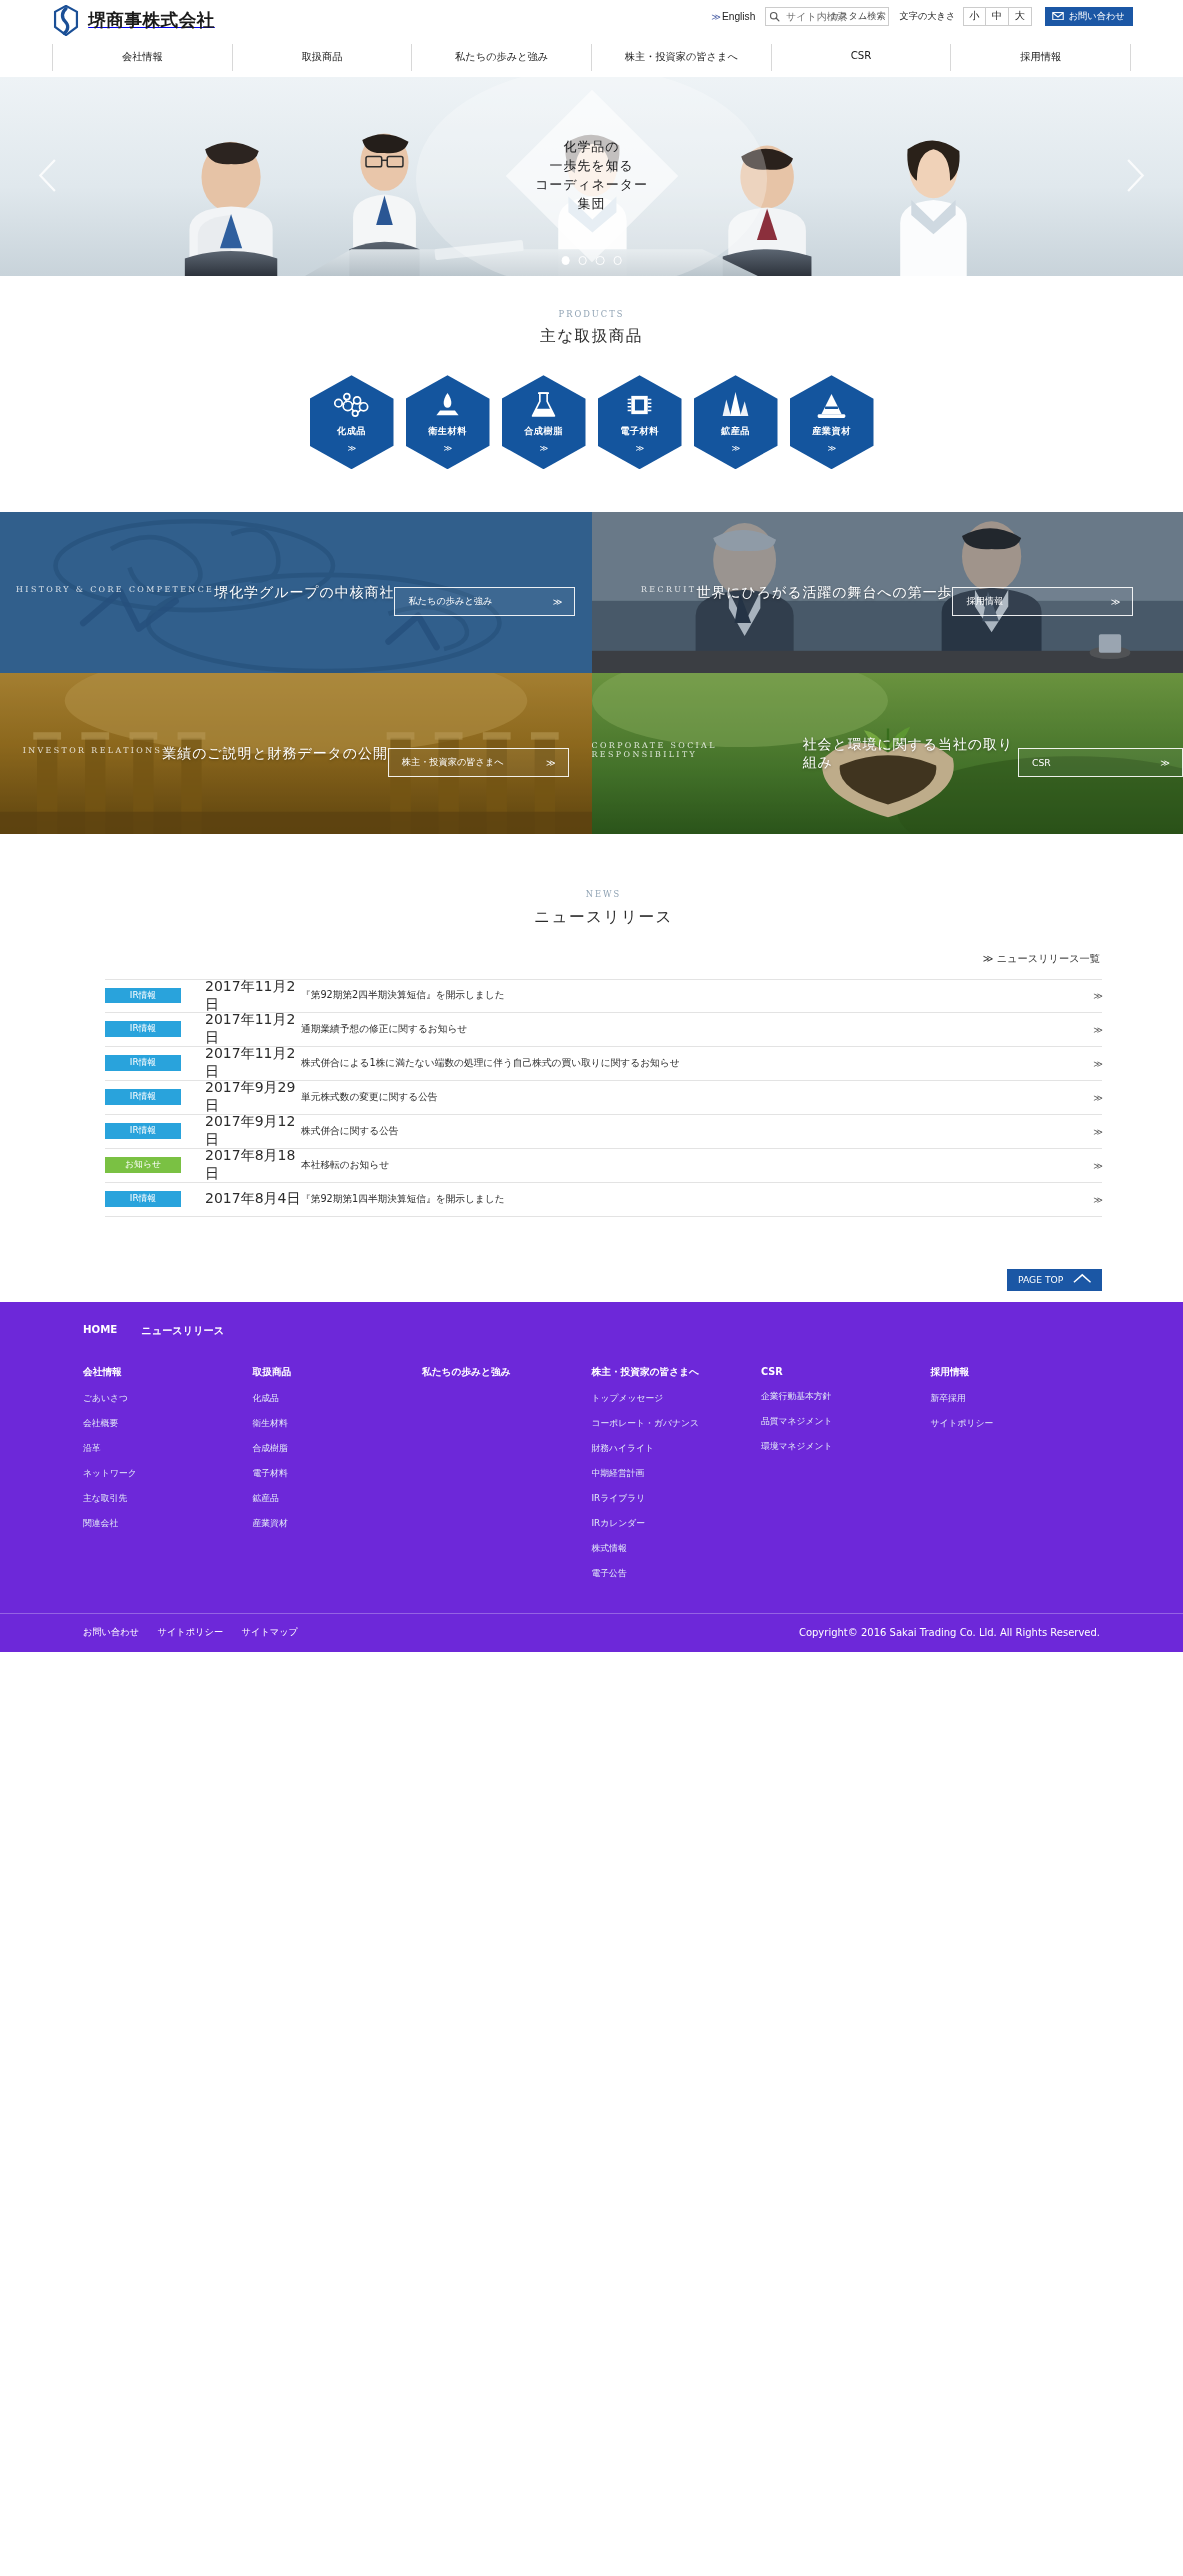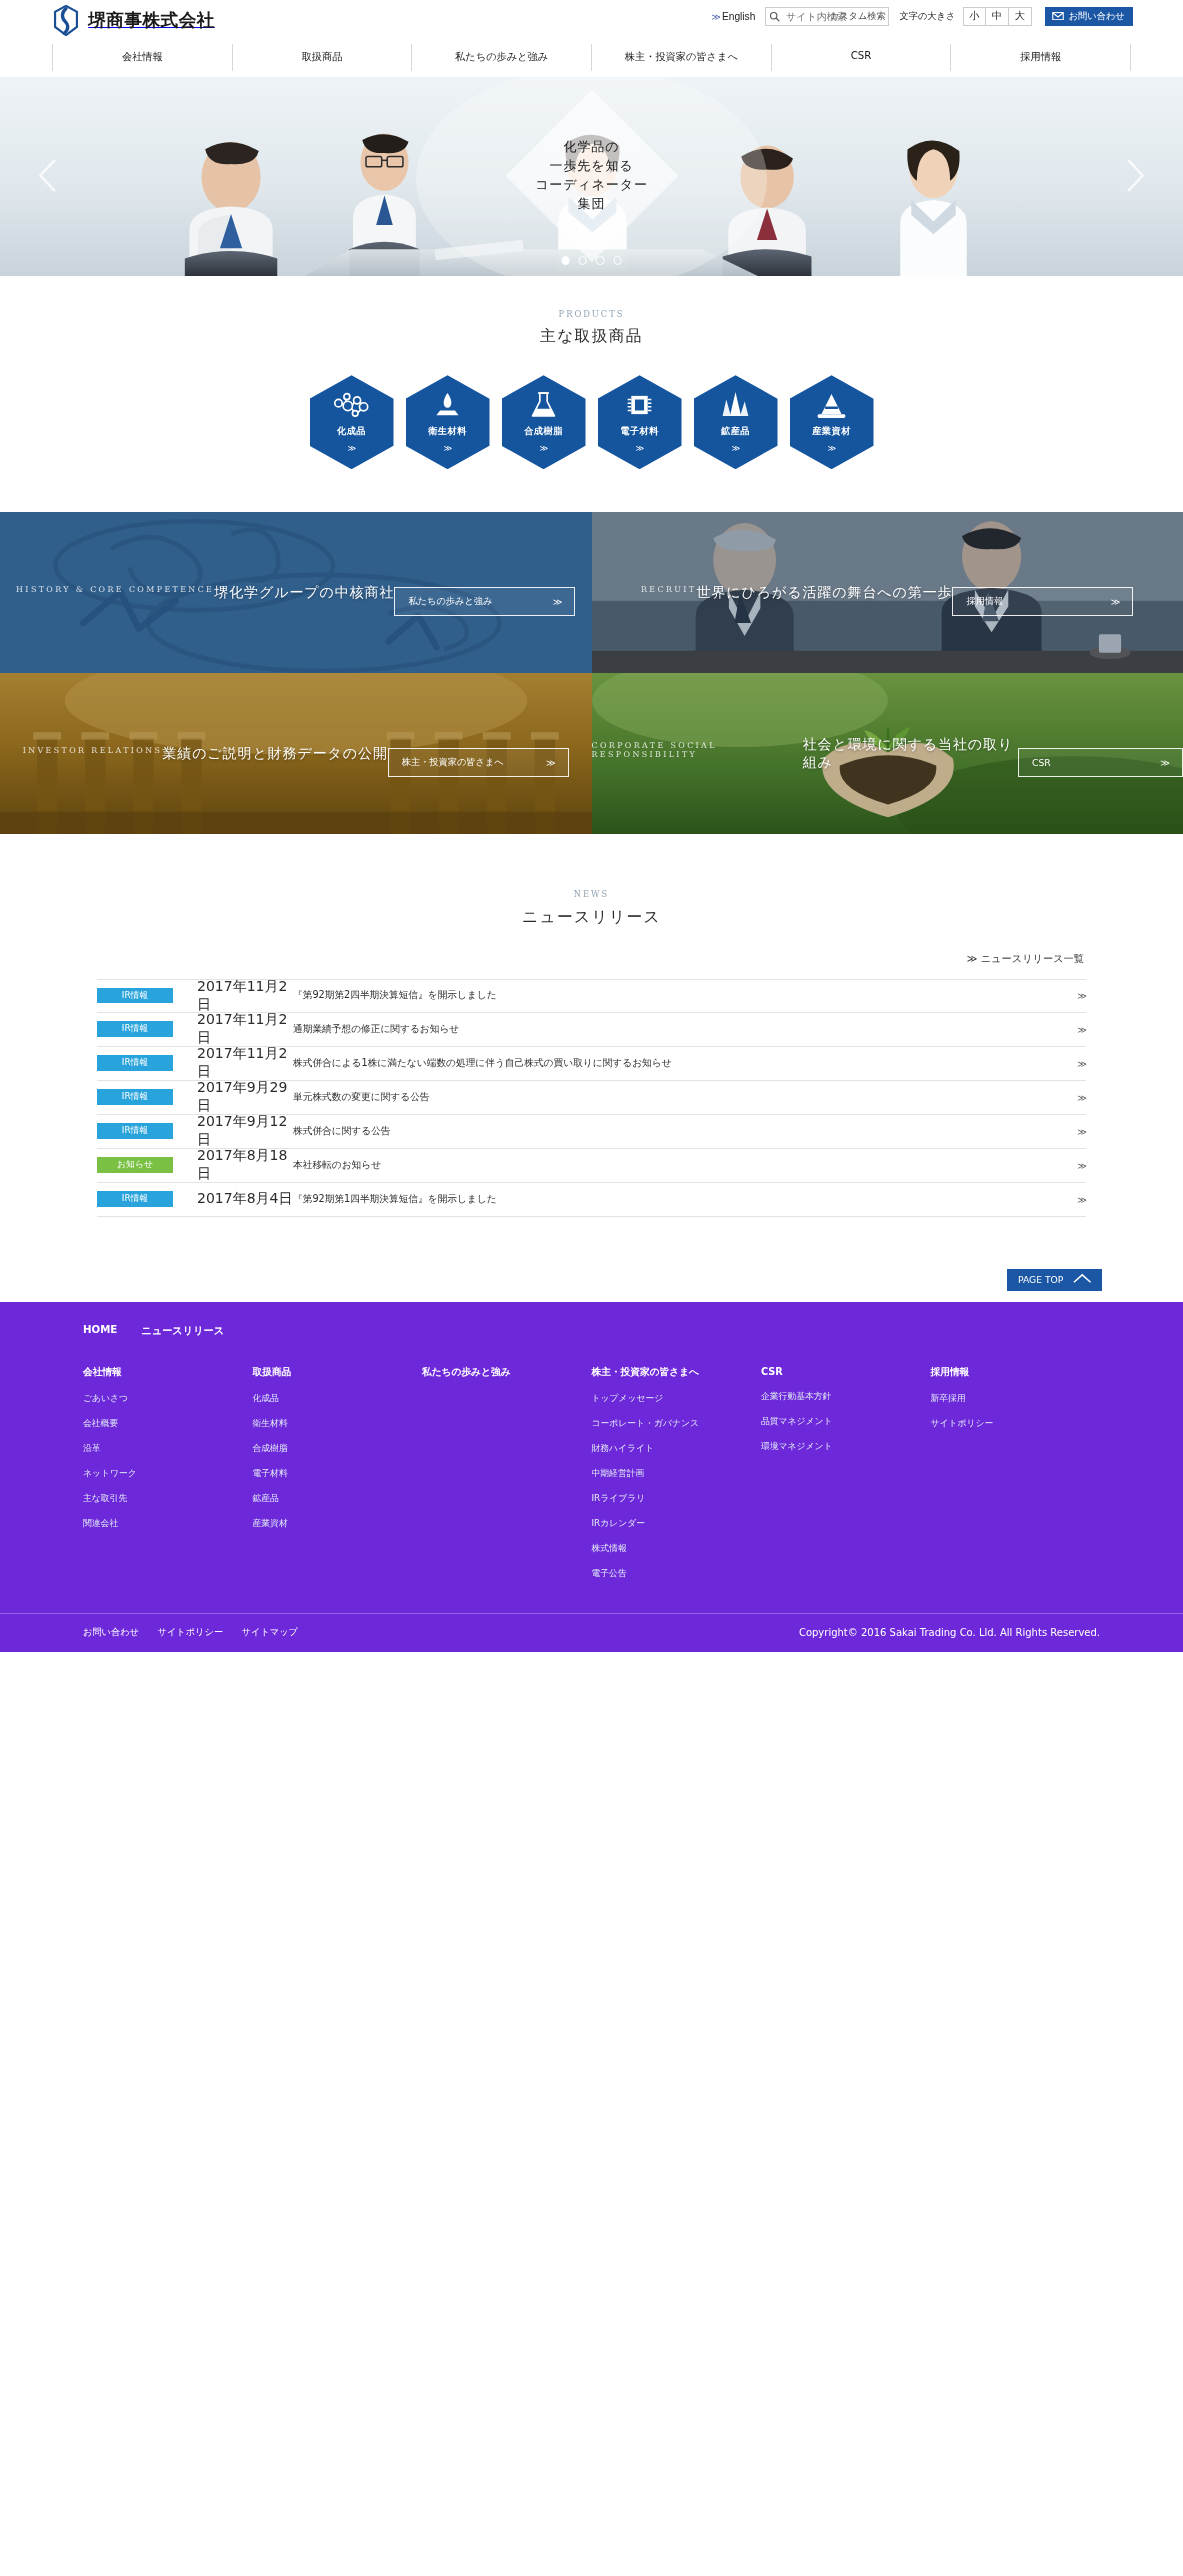--- a/index.html
+++ b/index.html
@@ -282,21 +282,21 @@
     align-items: center;
     justify-content: space-between;
     padding: 0 13px;
     background: rgba(255,255,255,0.06);
     font-family: "DejaVu Sans", sans-serif;
     cursor: pointer;
   }
   .panel-btn .c { letter-spacing: -0.9px; font-size: 9.2px; }
 
   
-  .news { padding: 55px 16px 26px; }
+  .news { padding: 55px 0 26px; margin-left: 24px; }
   .news-all {
     text-align: right;
     margin: 24px 83px 13px 0;
     font-size: 10.2px;
     color: #333;
     text-decoration: none;
     display: block;
     font-family: "DejaVu Sans", sans-serif;
   }
   .news-list { margin: 0 81px; }

